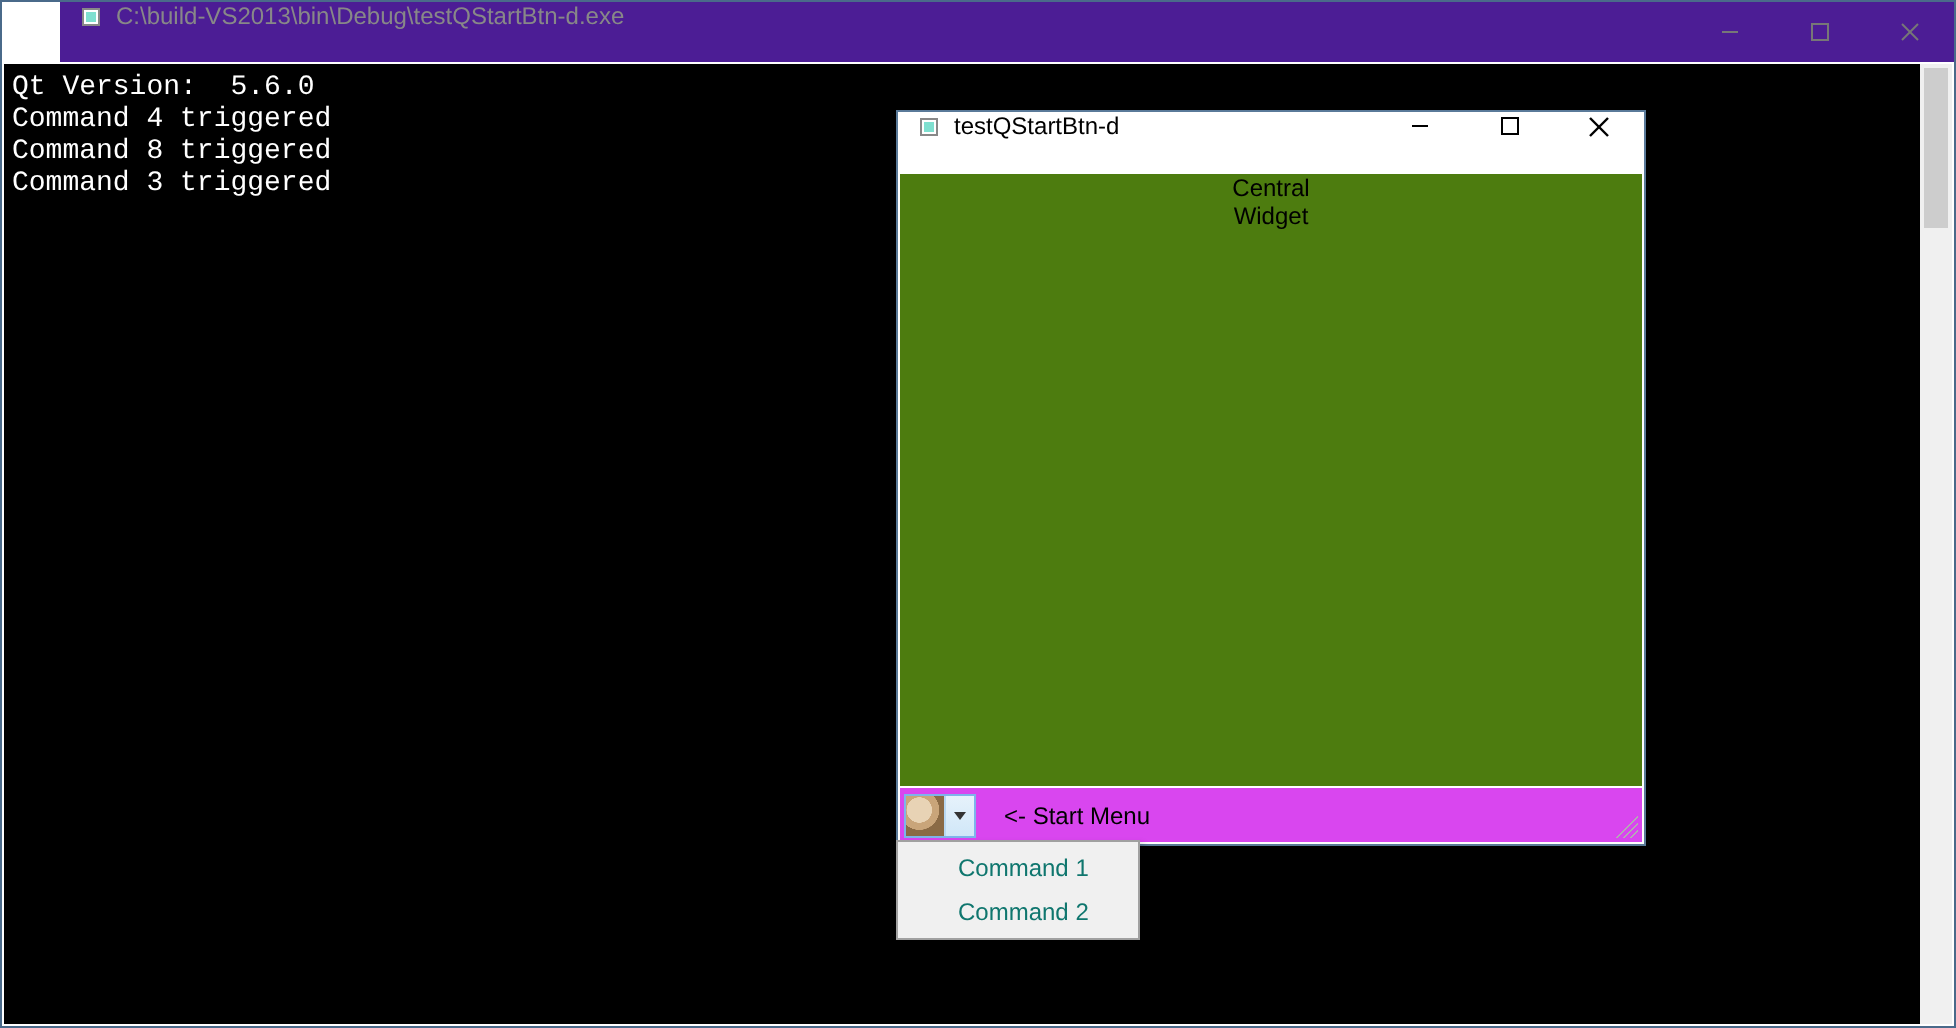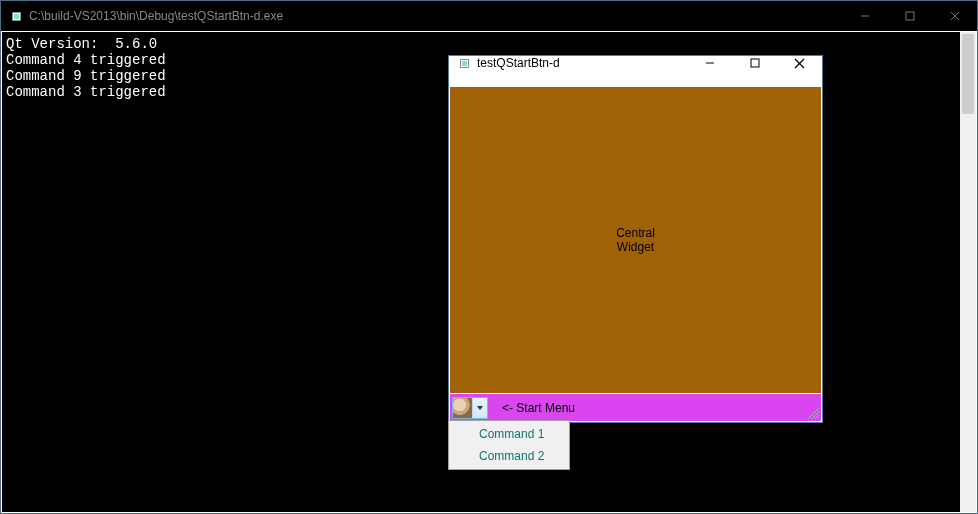--- a/index.html
+++ b/index.html
@@ -18,26 +18,27 @@
   .outer-window {
     position: absolute;
     left: 0; top: 0;
     width: 978px;
     height: 514px;
     border: 1px solid #4a6a8a;
     background: #fff;
   }
   .outer-titlebar {
     height: 30px;
-    background: #000000;
-    display: flex;
-    align-items: center;
+    background: #4c1d95;
+    display: flex;
+    align-items: flex-start;
     padding: 0 0 0 8px;
     color: #888;
     position: relative;
+    margin-left: 29px;
   }
   .outer-titlebar .title-text { margin-left: 6px; font-size: 12px; }
   .win-controls {
     margin-left: auto;
     display: flex;
     height: 100%;
   }
   .win-btn {
     width: 45px;
     display: flex;
@@ -95,23 +96,23 @@
   }
   .inner-titlebar .title-text { margin-left: 6px; font-size: 12px; }
   .inner-titlebar .win-controls { height: 100%; }
   .inner-titlebar .win-btn { width: 45px; color: #000; }
 
   .inner-body {
     position: absolute;
     left: 1px; right: 1px;
     top: 31px;
     bottom: 29px;
-    background: #a16207;
-    display: flex;
-    align-items: center;
+    background: #4d7c0f;
+    display: flex;
+    align-items: flex-start;
     justify-content: center;
   }
   .central-label {
     text-align: center;
     color: #000;
     font-size: 12px;
     line-height: 14px;
     white-space: pre;
   }
 
@@ -209,21 +210,21 @@
         <svg width="10" height="10">
             <line x1="1" y1="1" x2="9" y2="9" stroke="#777" stroke-width="1"></line>
             <line x1="9" y1="1" x2="1" y2="9" stroke="#777" stroke-width="1"></line>
           </svg>
       </div>
     </div>
   </div>
 
   <div class="console-body"><span>Qt Version:  5.6.0</span>
 <span>Command 4 triggered</span>
-<span>Command 9 triggered</span>
+<span>Command 8 triggered</span>
 <span>Command 3 triggered</span></div>
 
   <div class="console-scrollbar">
     <div class="console-scroll-thumb"></div>
   </div>
 </div>
 
 <div class="inner-window">
   <div class="inner-titlebar">
     <span class="app-icon">

